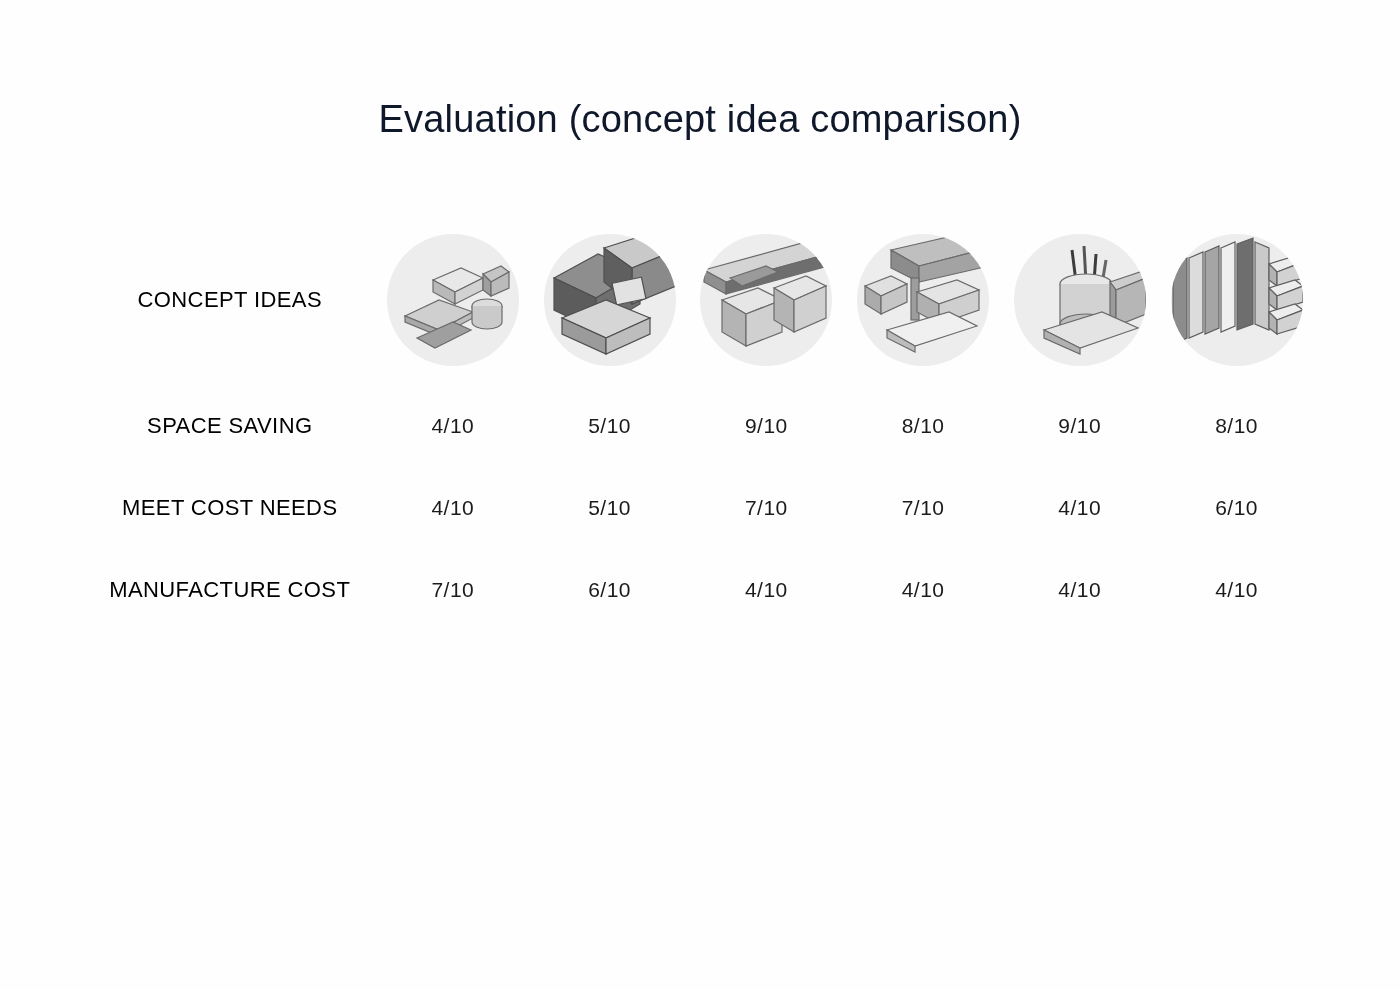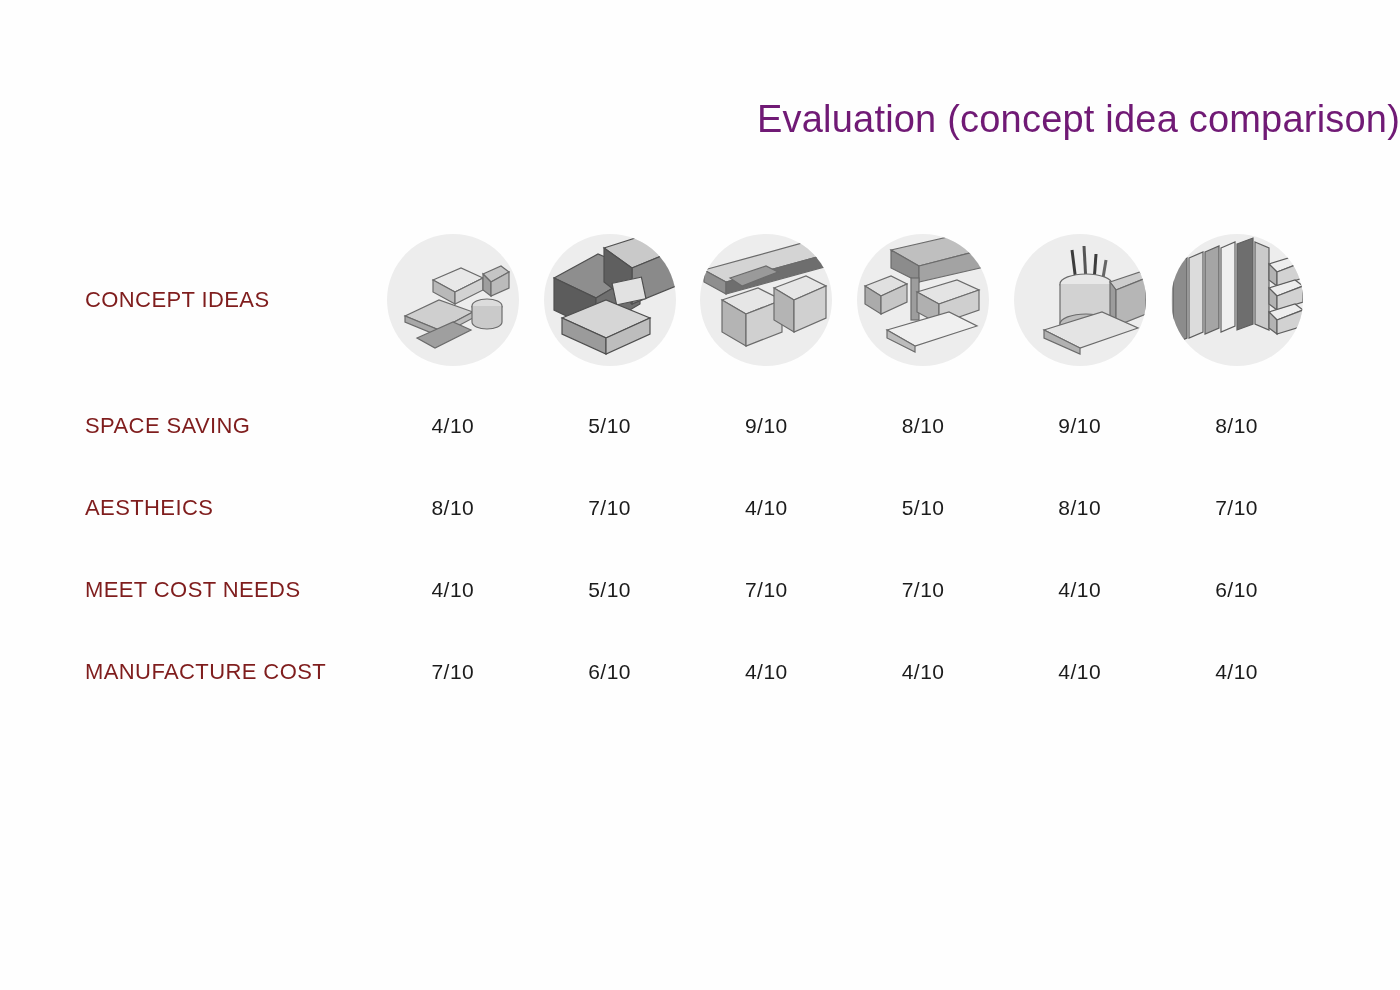--- a/index.html
+++ b/index.html
@@ -19,46 +19,46 @@
     position: relative;
     width: 1400px;
     height: 990px;
     background: #fefefe;
   }
   .title {
     position: absolute;
     top: 98px;
     left: 0;
     width: 1400px;
-    text-align: right;
+    text-align: center;
     font-size: 38px;
     font-weight: 400;
     letter-spacing: 0.2px;
-    color: #701a75;
+    color: #0f172a;
     font-family: "Liberation Sans", sans-serif;
   }
   
   .matrix {
     position: absolute;
     top: 215px;
     left: 85px;
     width: 1230px;
     border-collapse: collapse;
   }
   .matrix td {
     padding: 0;
     vertical-align: middle;
   }
   .row-label {
     width: 290px;
-    text-align: left;
+    text-align: center;
     padding-right: 32px;
     font-size: 22px;
     letter-spacing: 0.4px;
-    color: #7f1d1d;
+    color: #000000;
     white-space: nowrap;
   }
   .head-label {
     font-size: 22px;
     letter-spacing: 0.4px;
   }
   .score-cell {
     text-align: center;
     font-size: 21px;
     color: #1b1b1b;
@@ -227,29 +227,20 @@
         <td class="row-label">SPACE SAVING</td>
         <td class="score-cell">4/10</td>
         <td class="score-cell">5/10</td>
         <td class="score-cell">9/10</td>
         <td class="score-cell">8/10</td>
         <td class="score-cell">9/10</td>
         <td class="score-cell">8/10</td>
       </tr>
 
 
-      <tr class="score-row">
-        <td class="row-label">AESTHEICS</td>
-        <td class="score-cell">8/10</td>
-        <td class="score-cell">7/10</td>
-        <td class="score-cell">4/10</td>
-        <td class="score-cell">5/10</td>
-        <td class="score-cell">8/10</td>
-        <td class="score-cell">7/10</td>
-      </tr>
 
       <tr class="score-row">
         <td class="row-label">MEET COST NEEDS</td>
         <td class="score-cell">4/10</td>
         <td class="score-cell">5/10</td>
         <td class="score-cell">7/10</td>
         <td class="score-cell">7/10</td>
         <td class="score-cell">4/10</td>
         <td class="score-cell">6/10</td>
       </tr>

